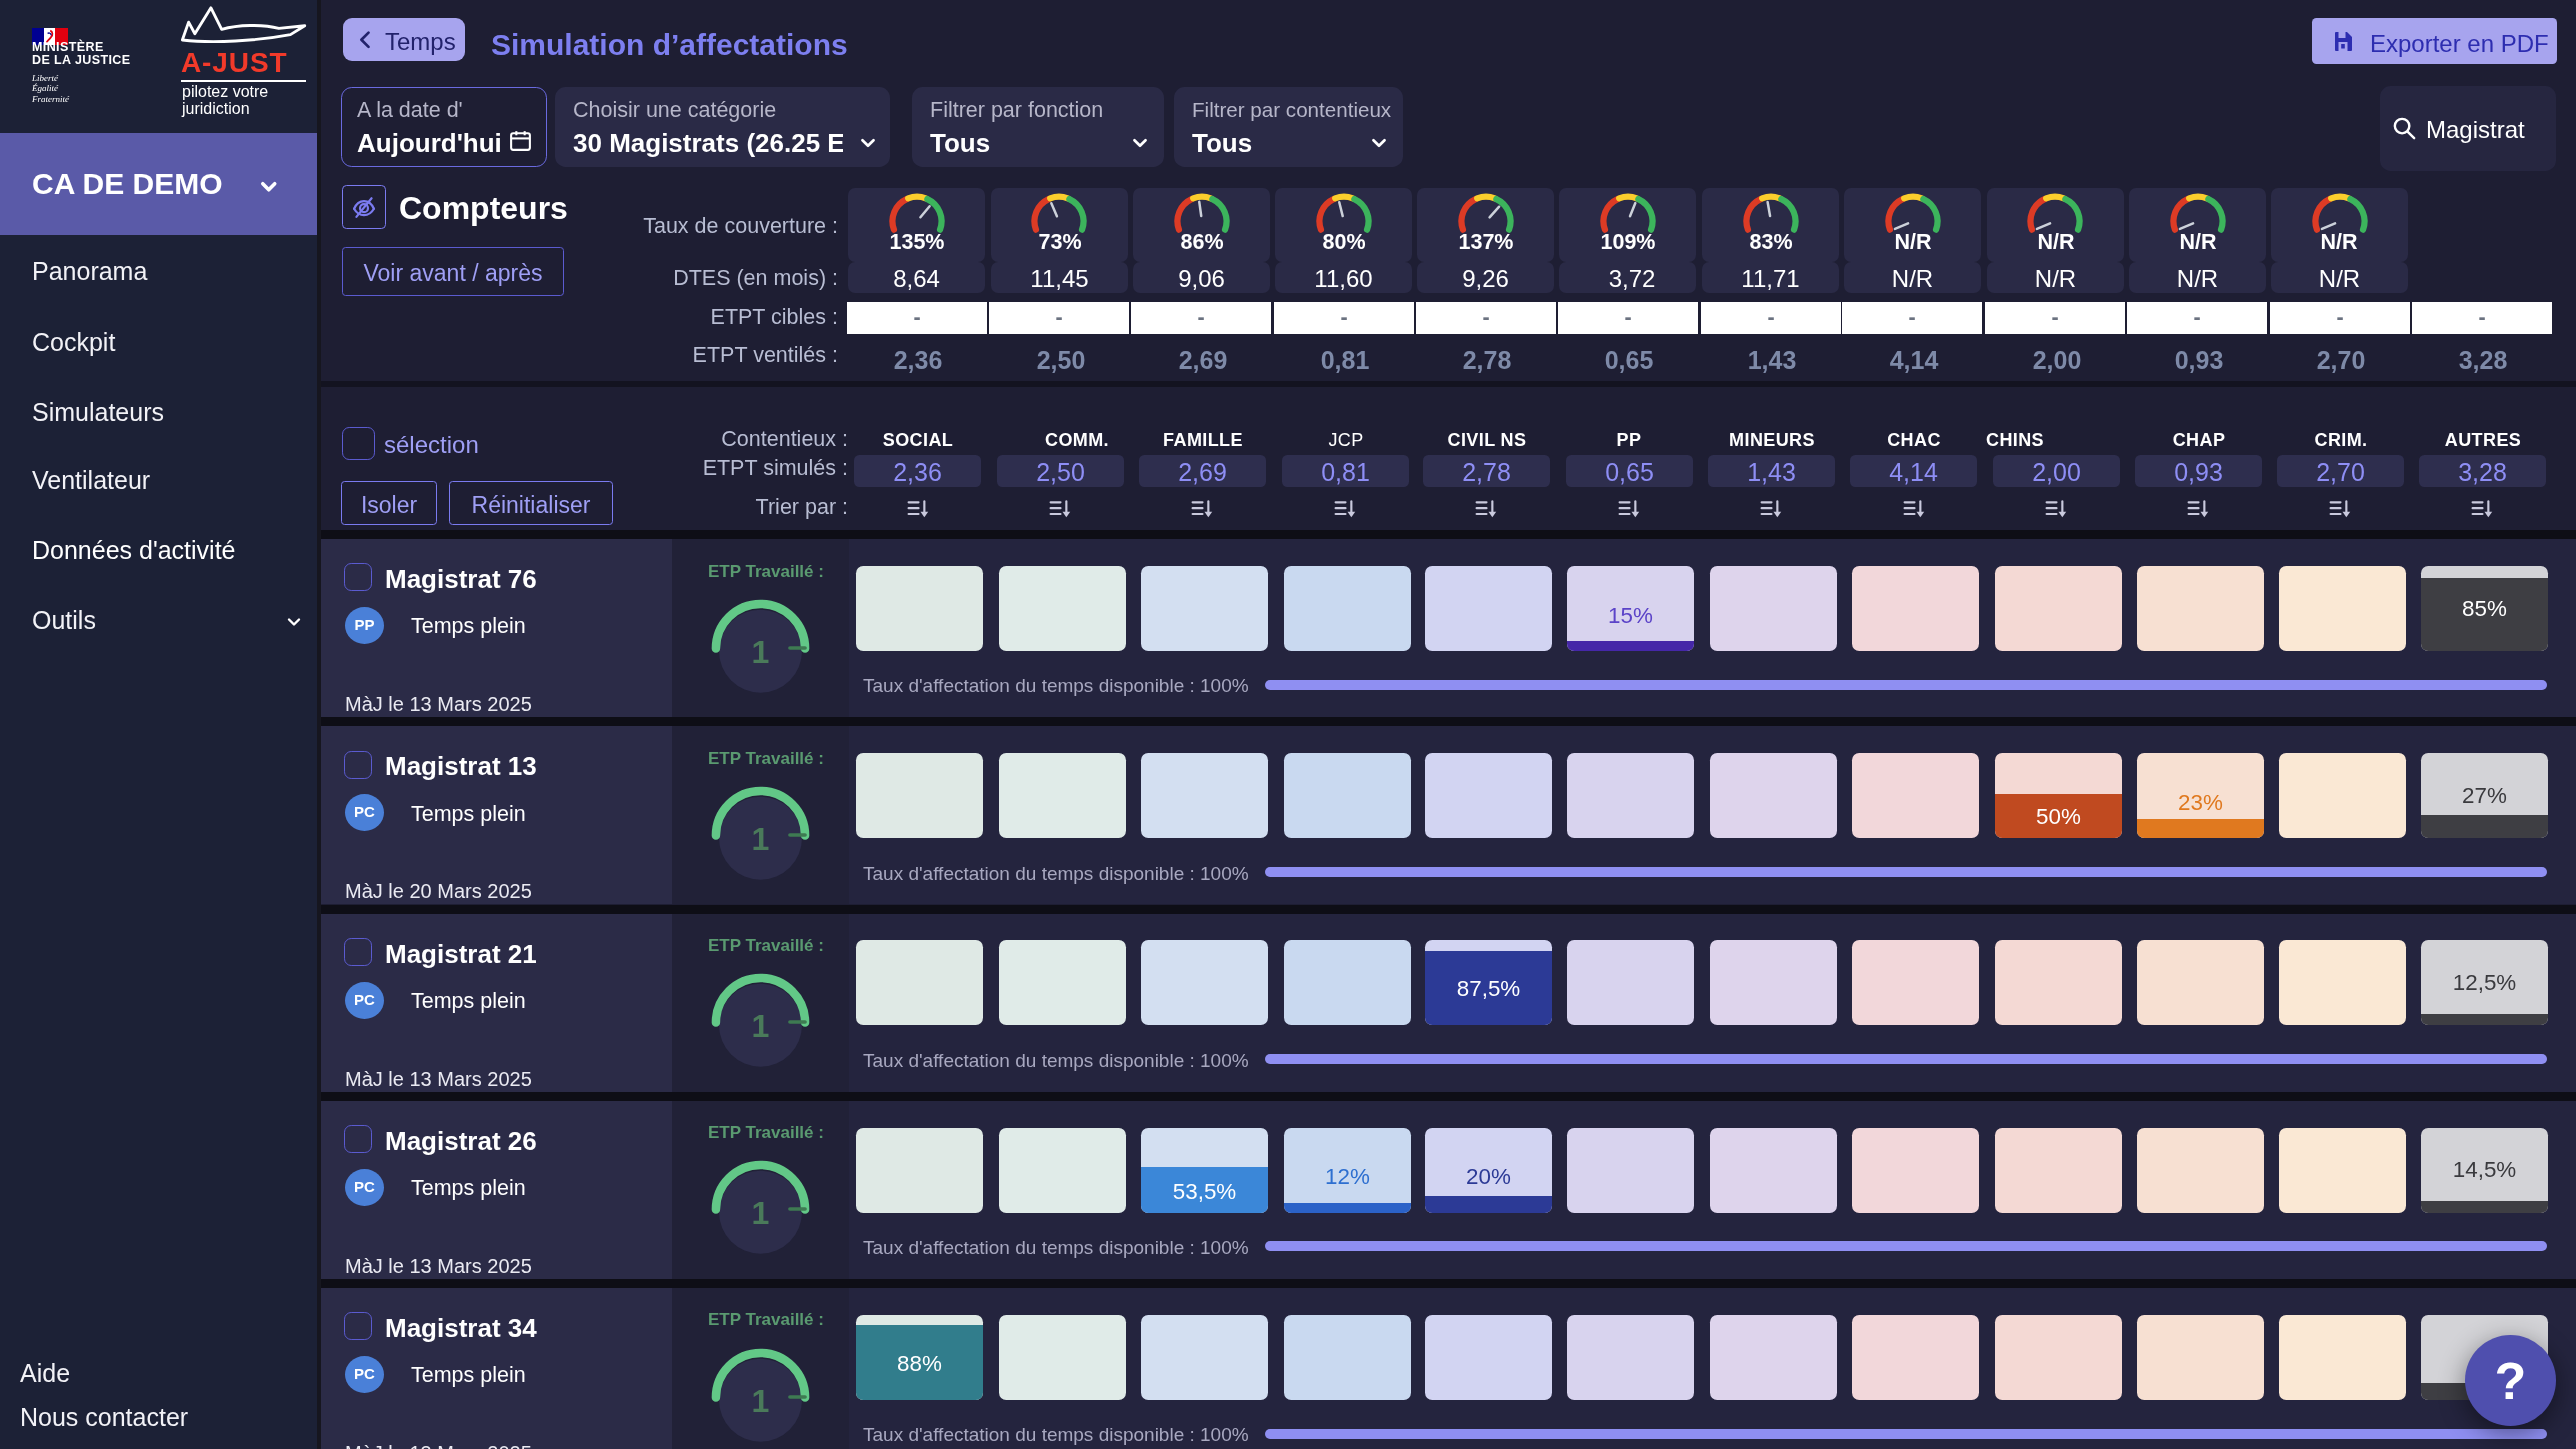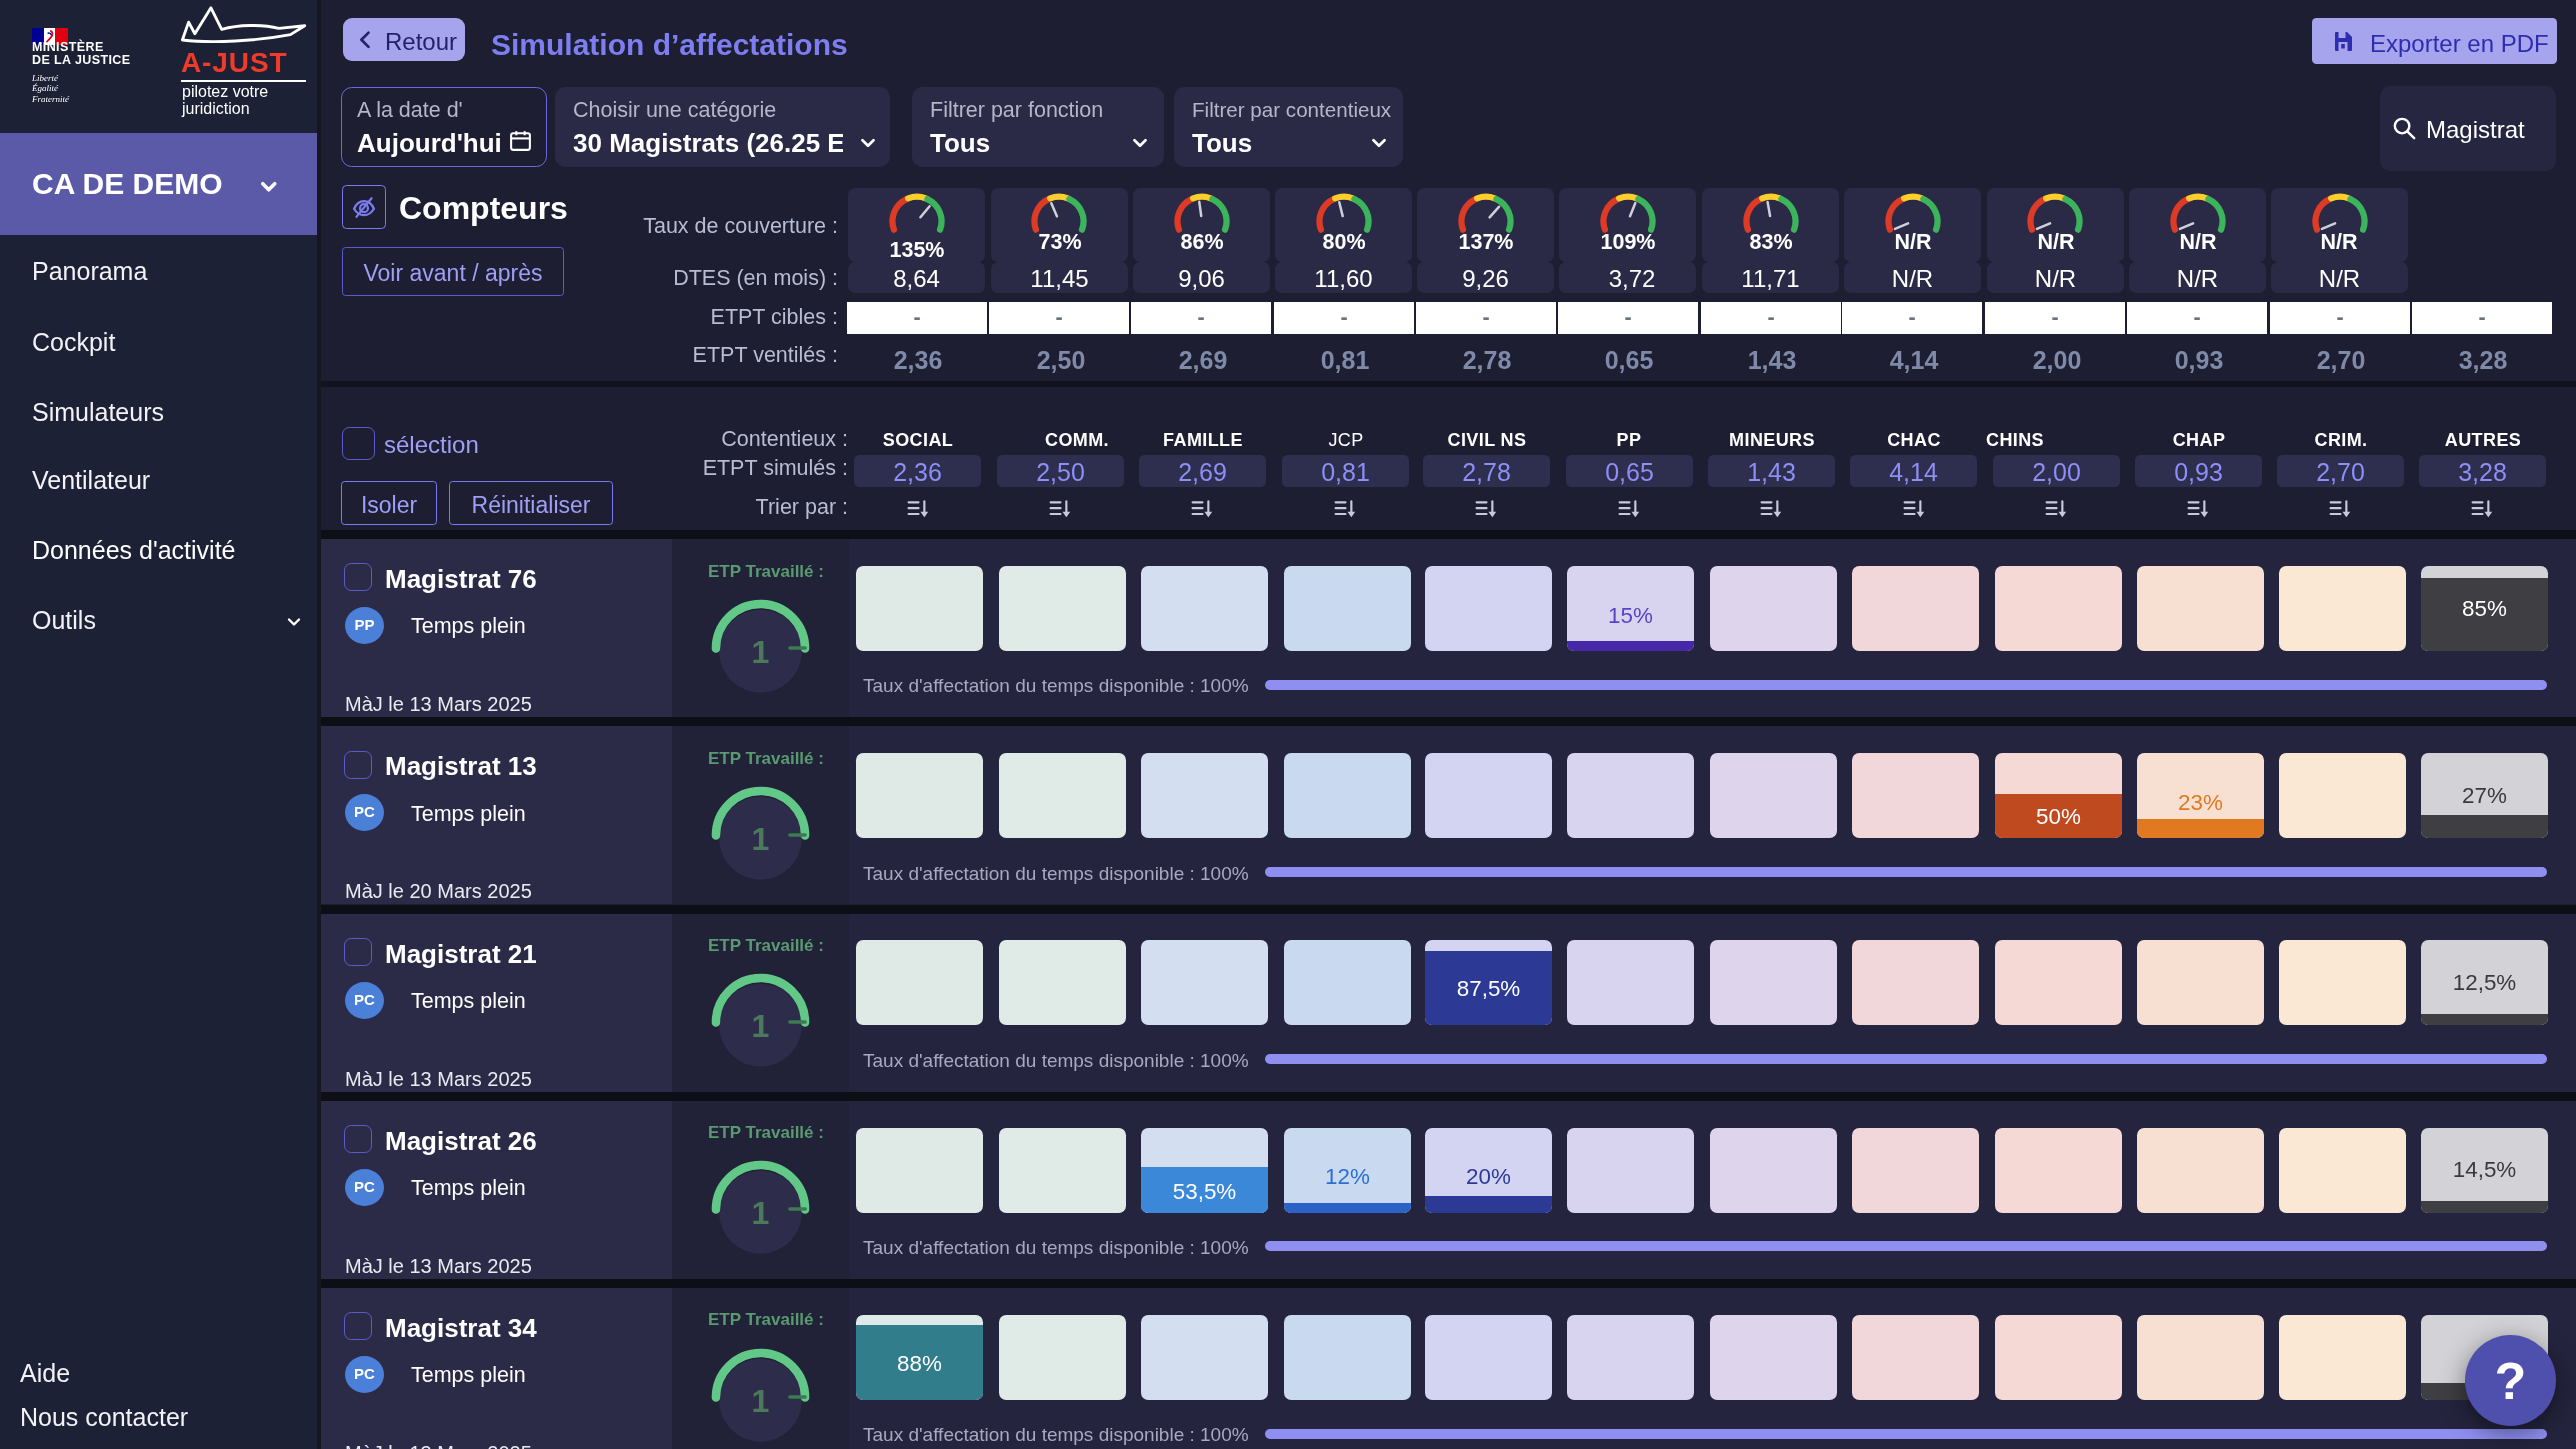--- a/index.html
+++ b/index.html
@@ -39,21 +39,21 @@
         <path d="M 4 6.5 L 9 11.5 L 14 6.5" fill="none" stroke="#ffffff" stroke-width="2.4" stroke-linecap="round" stroke-linejoin="round"></path>
       </svg></div>
 <div class="abs" style="left:20px;top:1359px;color:#f2f2f7;font-size:25px;">Aide</div>
 <div class="abs" style="left:20px;top:1403px;color:#f2f2f7;font-size:25px;">Nous contacter</div>
 </div>
 <div class="abs" style="left:321px;top:0;width:2255px;height:1449px;background:#1e1e33;"></div>
 <div class="abs" style="left:343px;top:18px;width:122px;height:43px;background:#a7a4ee;border-radius:9px;"></div>
 <svg class="abs" style="left:356px;top:29px;" width="21.5" height="21.5" viewBox="0 0 24 24">
     <path d="M 14 4 L 6 12 L 14 20" fill="none" stroke="#22226b" stroke-width="3" stroke-linecap="round" stroke-linejoin="round"></path>
   </svg>
-<div class="abs" style="left:385px;top:28px;color:#22226b;font-size:24px;">Retour</div>
+<div class="abs" style="left:385px;top:28px;color:#22226b;font-size:24px;">Temps</div>
 <div class="abs" style="left:491px;top:28px;color:#7d7ff0;font-weight:bold;font-size:30px;">Simulation d’affectations</div>
 <div class="abs" style="left:2312px;top:18px;width:245px;height:46px;background:#a7a4ee;border-radius:4.5px;"></div>
 <svg class="abs" style="left:2331px;top:29px;" width="24" height="24" viewBox="0 0 24 24">
     <path d="M 5 3 h 11 l 5 5 v 13 a 1 1 0 0 1 -1 1 h -15 a 1 1 0 0 1 -1 -1 v -17 a 1 1 0 0 1 1 -1 z" fill="#2d2db0"></path>
     <rect x="7.5" y="13" width="9" height="9" fill="#a7a4ee"></rect>
     <rect x="10.2" y="15" width="3.6" height="4.5" fill="#2d2db0"></rect>
     <rect x="7.5" y="3" width="7" height="6" fill="#a7a4ee"></rect>
   </svg>
 <div class="abs" style="left:2370px;top:30px;color:#2d2db0;font-size:24px;">Exporter en PDF</div>
 <div class="abs" style="left:341px;top:87px;width:206px;height:80px;border:1.8px solid #6a6ae0;border-radius:10.7px;"></div>
@@ -105,21 +105,21 @@
 <div class="abs" style="left:358px;top:343px;width:480px;text-align:right;color:#b8bdd3;font-size:21.5px;">ETPT ventilés :</div>
 <div class="abs" style="left:848px;top:188px;width:137px;height:74px;background:#2a2a46;border-radius:7.2px;"></div>
 <div class="abs" style="left:884px;top:188px;">
     <svg width="66" height="63" viewBox="0 0 74 70" style="display:block">
       <path d="M 11.16 46.41 A 27.5 27.5 0 0 1 25.38 12.08" fill="none" stroke="#dd3b25" stroke-width="7" stroke-linecap="round"></path>
       <path d="M 27.14 11.33 A 27.5 27.5 0 0 1 46.86 11.33" fill="none" stroke="#fbce2c" stroke-width="7" stroke-linecap="round"></path>
       <path d="M 48.62 12.08 A 27.5 27.5 0 0 1 62.84 46.41" fill="none" stroke="#3cb45c" stroke-width="7" stroke-linecap="round"></path>
       <line x1="40.86" y1="32.40" x2="51.14" y2="20.15" stroke="#ccd1da" stroke-width="2.8" stroke-linecap="round"></line>
     </svg>
   </div>
-<div class="abs" style="left:849px;top:230px;width:136px;text-align:center;color:#fff;font-weight:bold;font-size:21.5px;margin-top:8px;">135%</div>
+<div class="abs" style="left:849px;top:230px;width:136px;text-align:center;color:#fff;font-weight:bold;font-size:21.5px;">135%</div>
 <div class="abs" style="left:991px;top:188px;width:137px;height:74px;background:#2a2a46;border-radius:7.2px;"></div>
 <div class="abs" style="left:1026px;top:188px;">
     <svg width="66" height="63" viewBox="0 0 74 70" style="display:block">
       <path d="M 11.16 46.41 A 27.5 27.5 0 0 1 25.38 12.08" fill="none" stroke="#dd3b25" stroke-width="7" stroke-linecap="round"></path>
       <path d="M 27.14 11.33 A 27.5 27.5 0 0 1 46.86 11.33" fill="none" stroke="#fbce2c" stroke-width="7" stroke-linecap="round"></path>
       <path d="M 48.62 12.08 A 27.5 27.5 0 0 1 62.84 46.41" fill="none" stroke="#3cb45c" stroke-width="7" stroke-linecap="round"></path>
       <line x1="34.66" y1="31.48" x2="28.40" y2="16.75" stroke="#ccd1da" stroke-width="2.8" stroke-linecap="round"></line>
     </svg>
   </div>
 <div class="abs" style="left:992px;top:230px;width:136px;text-align:center;color:#fff;font-weight:bold;font-size:21.5px;">73%</div>

